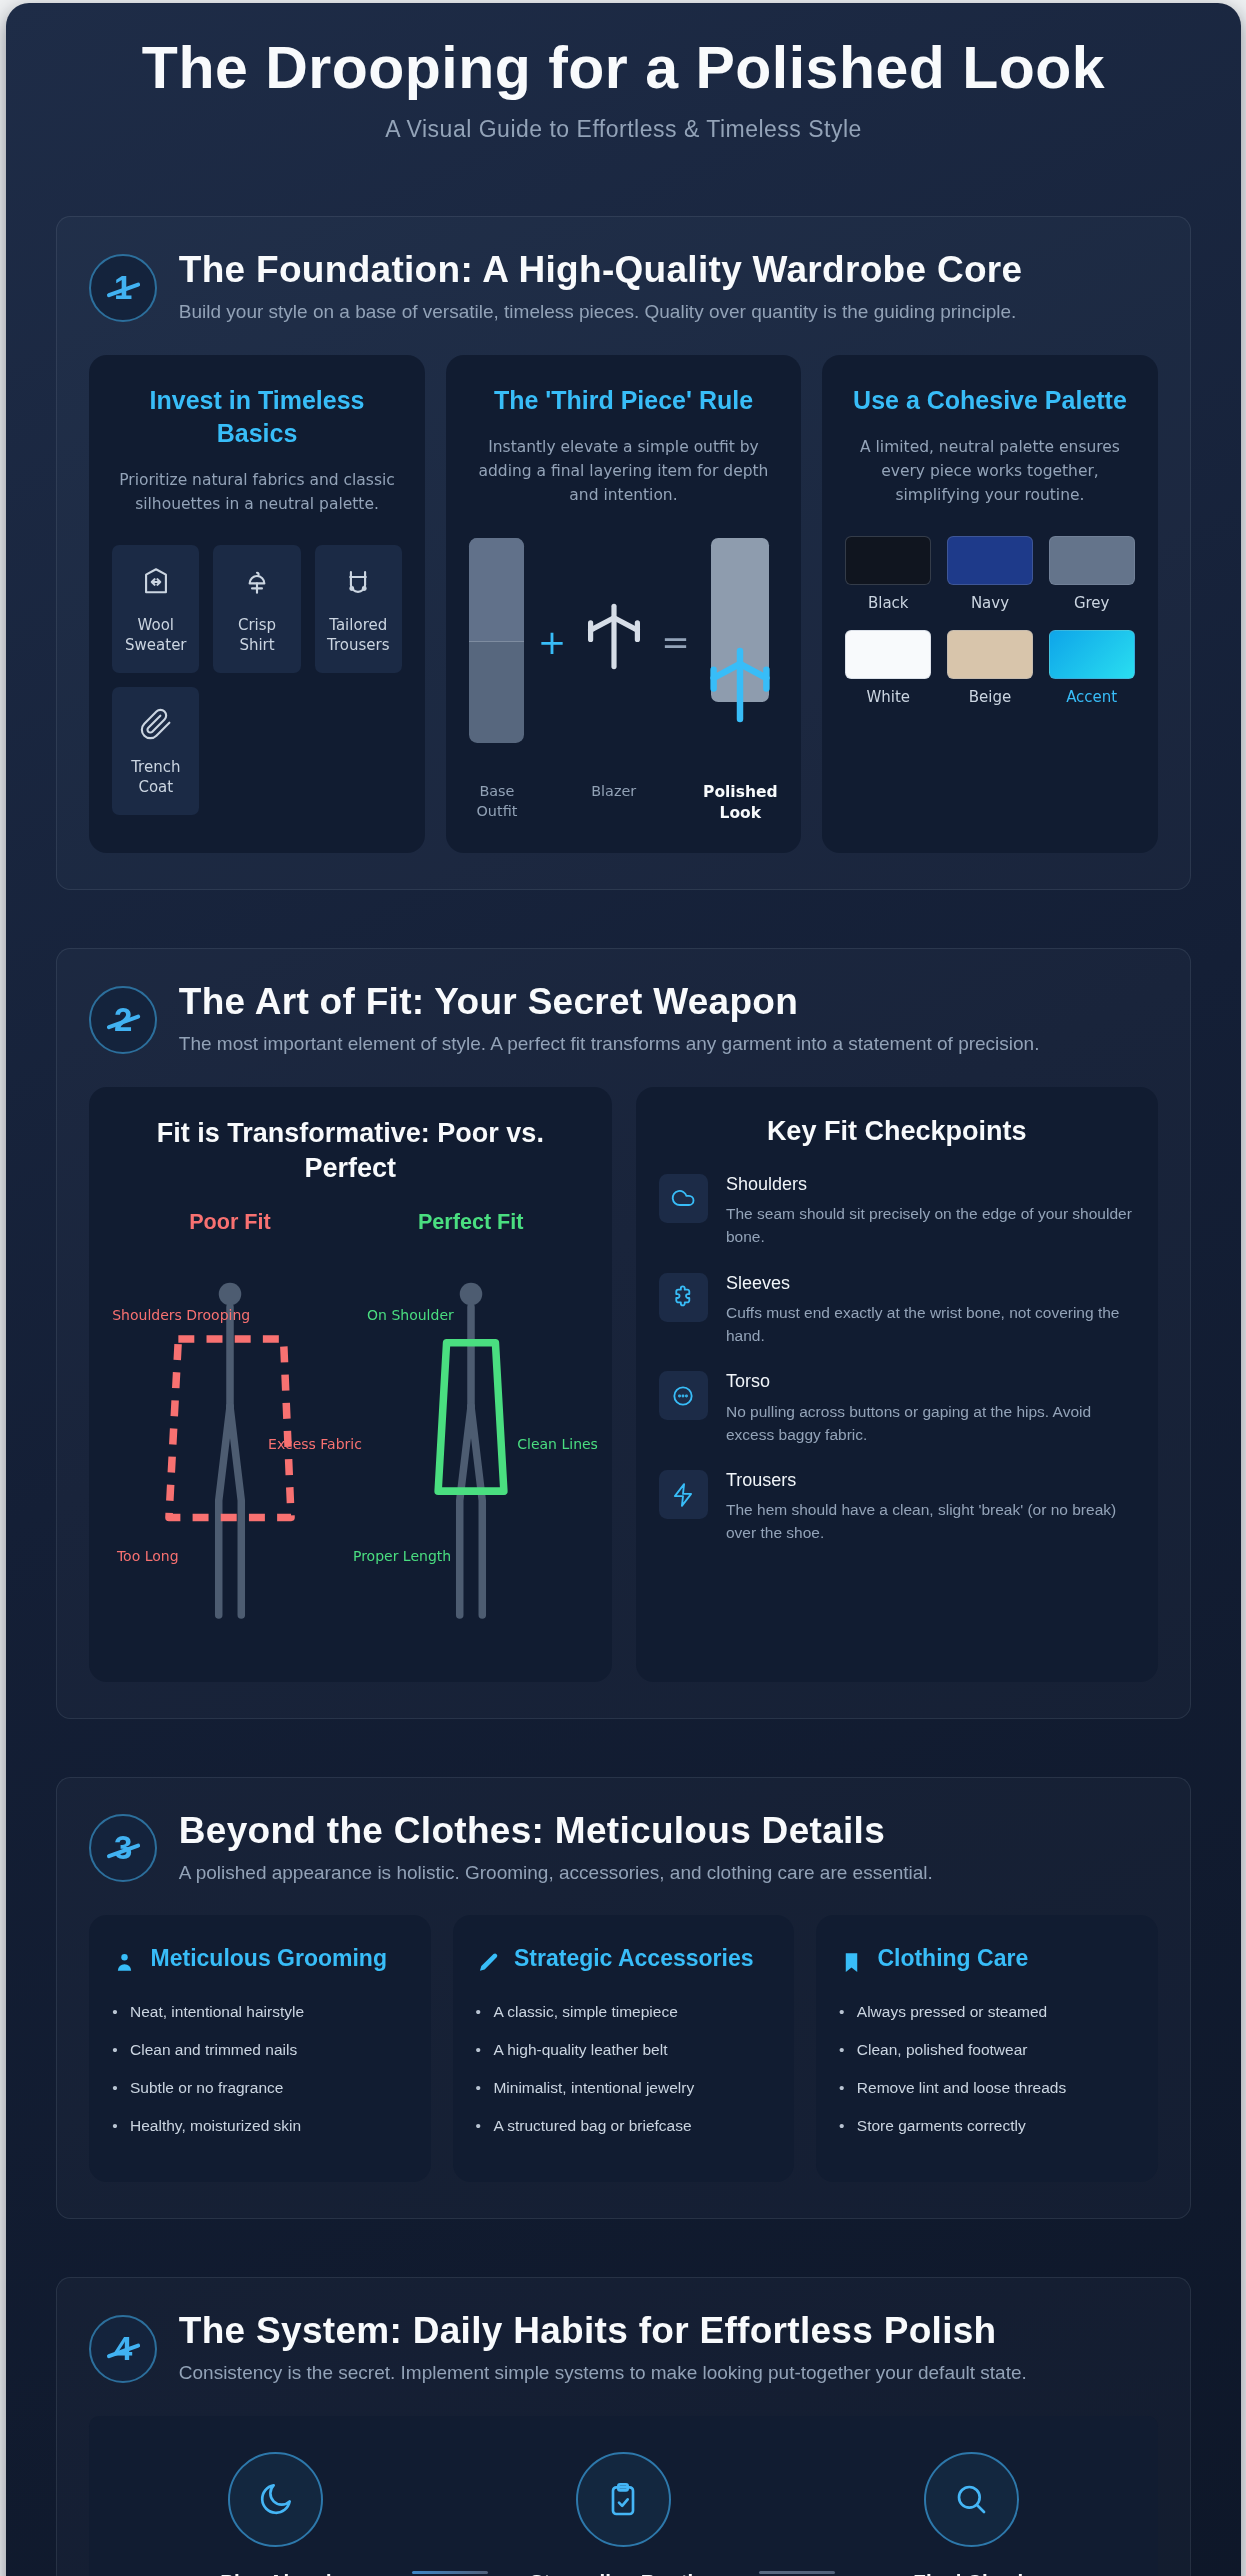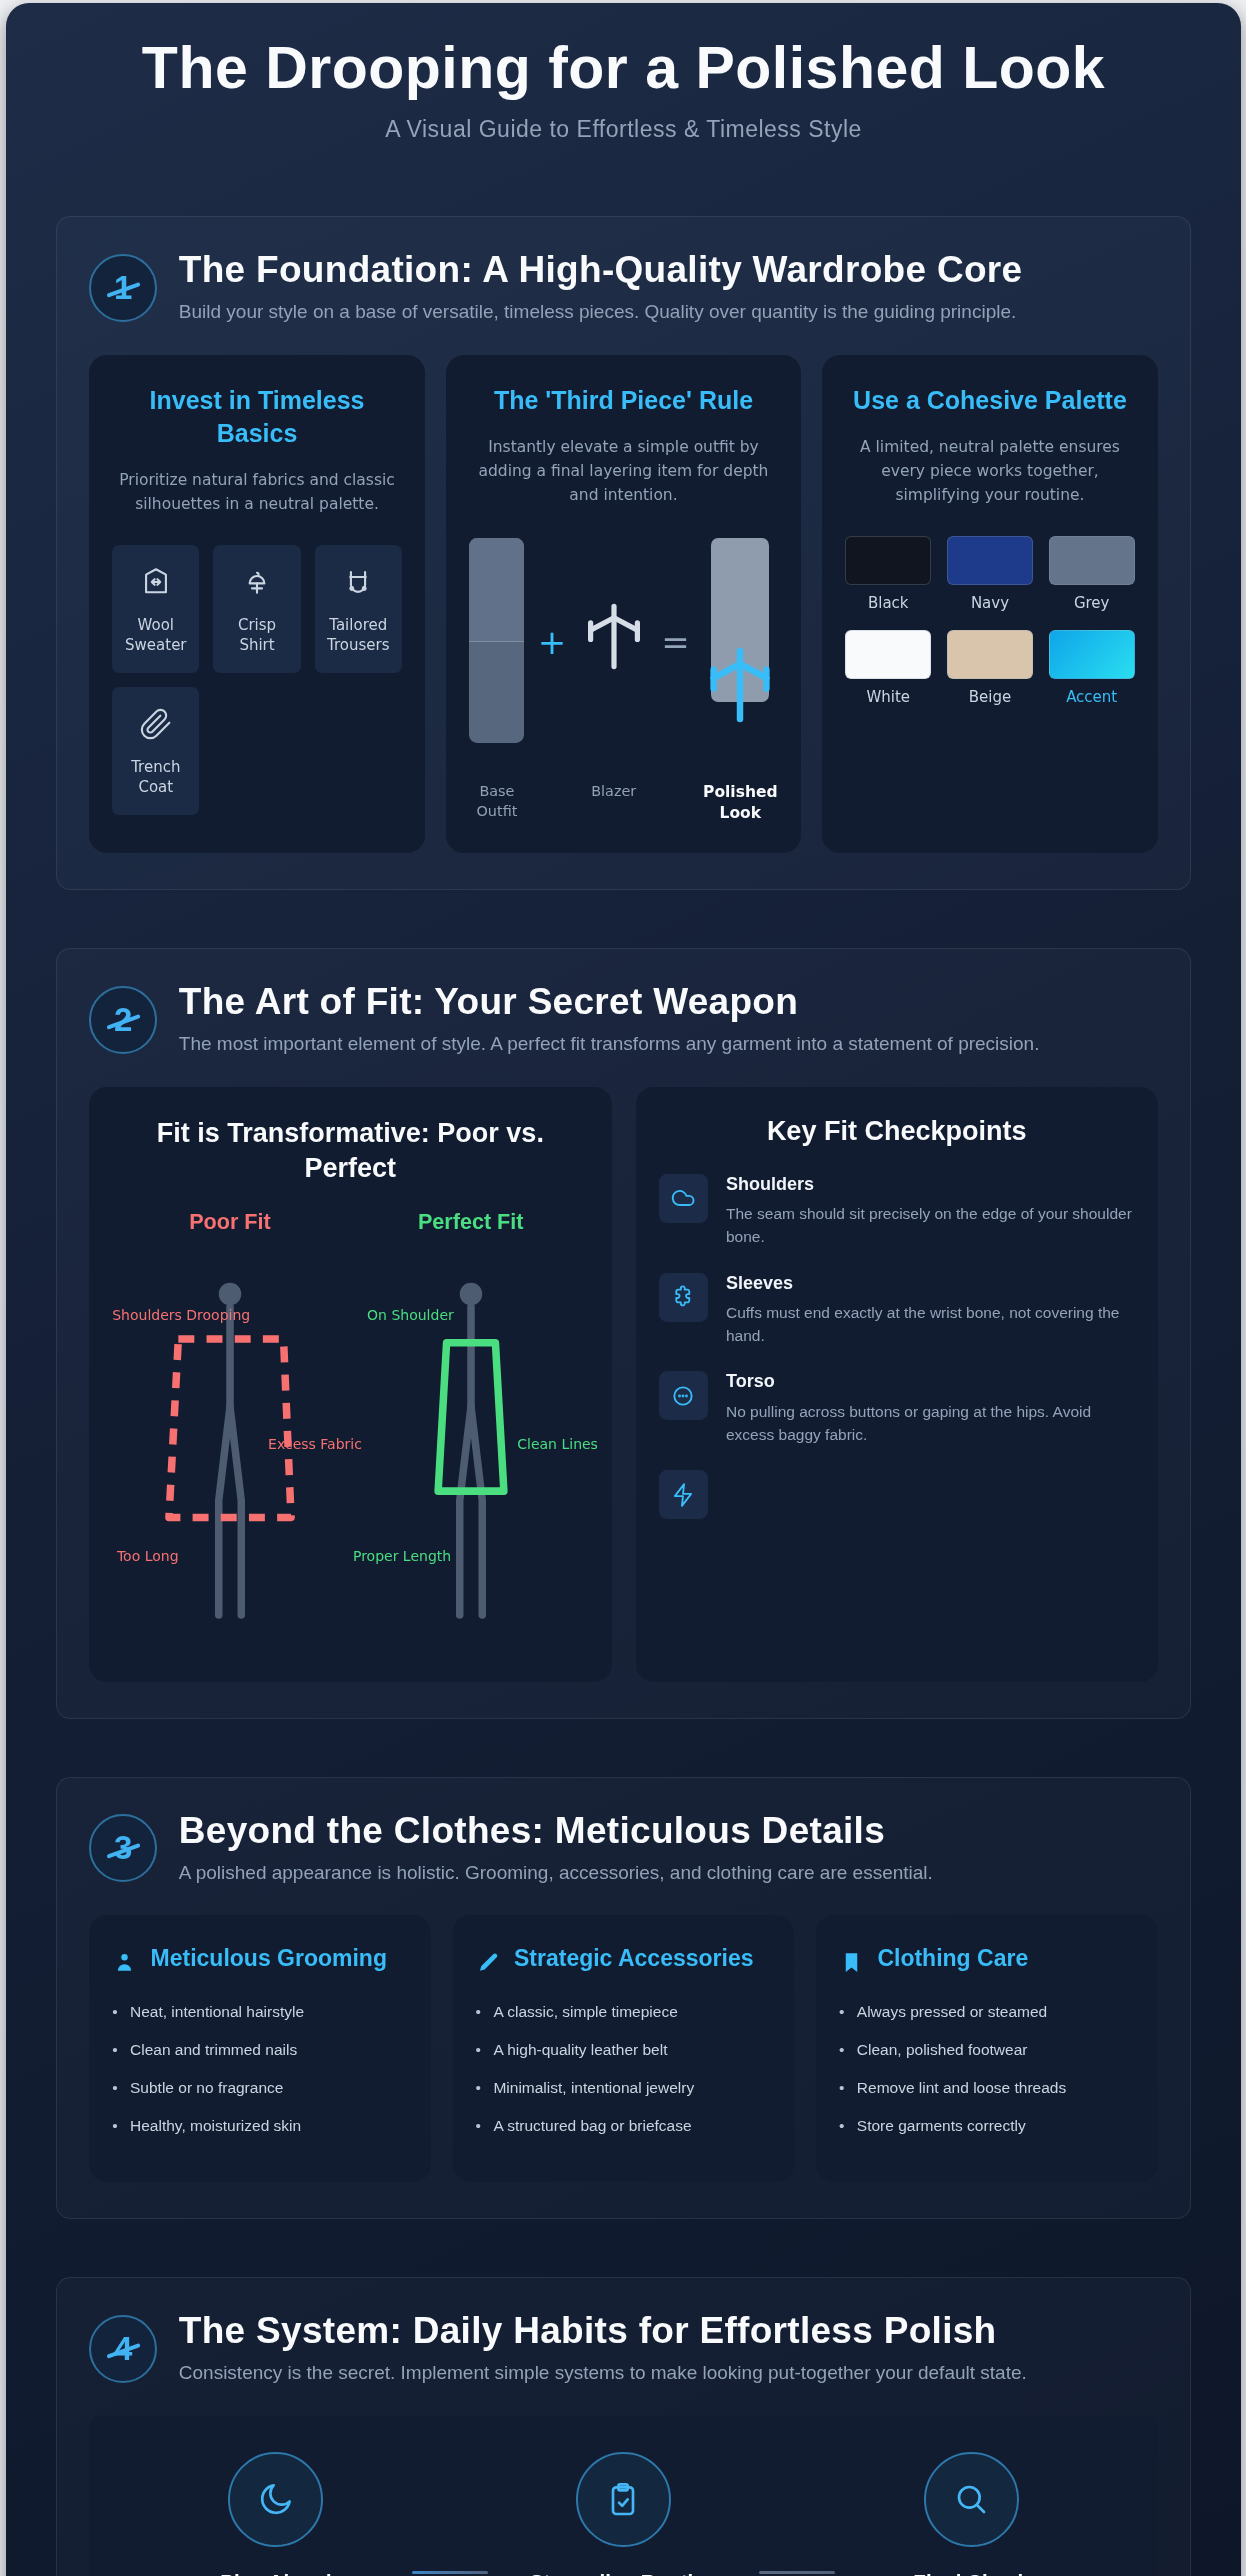--- a/index.html
+++ b/index.html
@@ -127,21 +127,21 @@
   .fig-note.perfect{color:#4ade80;}
 
   .chk-title{margin:0 0 27px 0;text-align:center;color:#f8fafc;font-size:27px;font-weight:700;}
   .chk{display:flex;gap:18.5px;margin-bottom:24px;}
   .chk:last-child{margin-bottom:0;}
   .chk-icon{
     flex:0 0 49px;width:49px;height:49px;border-radius:8.2px;background:#1c2b47;
     display:flex;align-items:center;justify-content:center;
   }
   .chk-icon svg{width:26px;height:26px;}
-  .chk-label{margin:0 0 7.2px 0;color:#f1f5f9;font-size:18px;font-weight:700;}
+  .chk-label{margin:0 0 7.2px 0;color:#f1f5f9;font-size:18px;font-weight:400;}
   .chk-text{margin:0;color:#93a3b8;font-size:15.5px;line-height:1.5;}
 
   
   .det-head{display:flex;align-items:flex-start;gap:13.4px;margin-bottom:24px;}
   .det-head svg{width:25px;height:25px;flex:0 0 25px;margin-top:5.2px;}
   .det-title{margin:0;color:#38bdf8;font-size:23px;font-weight:700;line-height:1.3;}
   .bullets{list-style:none;margin:0;padding:0;}
   .bullets li{
     display:flex;gap:12.4px;color:#cbd5e1;font-size:15.5px;line-height:1.4;margin-bottom:16.5px;
   }
@@ -403,20 +403,24 @@
               <p class="chk-text">No pulling across buttons or gaping at the hips. Avoid excess baggy fabric.</p>
             </div>
           </div>
 
           <div class="chk">
             <div class="chk-icon">
               <svg viewBox="0 0 24 24" fill="none" stroke="#38bdf8" stroke-width="1.7" stroke-linecap="round" stroke-linejoin="round">
                   <path d="M13 2 4.5 13H12l-1 9 8.5-11H12l1-9Z"></path>
                 </svg>
             </div>
+            <div>
+              <p class="chk-label">Trousers</p>
+              <p class="chk-text">The hem should have a clean, slight 'break' (or no break) over the shoe.</p>
+            </div>
           </div>
         </div>
       </div>
     </section>
 
     <section class="panel">
       <div class="sec-head">
         <div class="badge">
           <span class="badge-num">3</span>
         </div>

